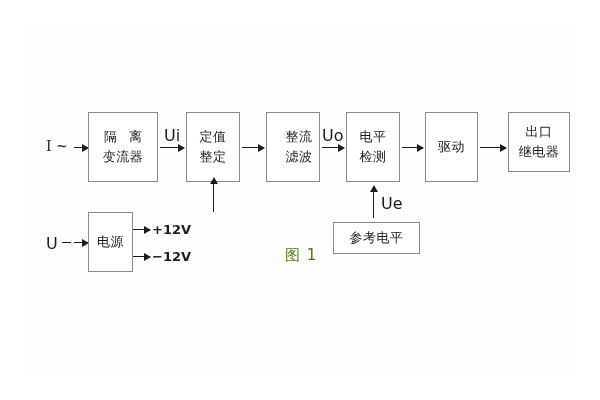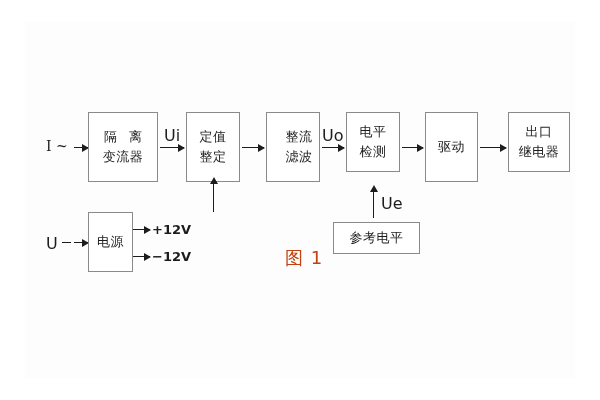--- a/index.html
+++ b/index.html
@@ -93,22 +93,22 @@
     border-left: 4px solid transparent;
     border-right: 4px solid transparent;
   }
   .dash {
     position: absolute;
     height: 1px;
     background: #1c1c1c;
   }
   .caption {
     position: absolute;
-    font-size: 18px;
-    color: #c2410c;
+    font-size: 15px;
+    color: #4d7c0f;
     letter-spacing: 1px;
   }
 </style>
 </head>
 <body>
 
 <div id="canvas">
   <div class="panel"></div>
 
   <div class="lbl serif-i" style="left:46px; top:138px;">I ~</div>
@@ -134,21 +134,21 @@
 
   <div class="box" style="left:266px; top:112px; width:54px; height:70px;padding-left:12px;">
     <span class="ln">整流</span>
     <span class="ln">滤波</span>
   </div>
 
   <div class="lbl" style="left:322px; top:126px;">Uo</div>
 
   <div class="arrow-r" style="left:322px; top:147px; width:22px;"></div>
 
-  <div class="box" style="left:346px; top:112px; width:54px; height:60px;">
+  <div class="box" style="left:346px; top:112px; width:54px; height:70px;">
     <span class="ln">电平</span>
     <span class="ln">检测</span>
   </div>
 
   <div class="arrow-r" style="left:402px; top:147px; width:21px;"></div>
 
   <div class="box" style="left:425px; top:112px; width:53px; height:70px;">
     <span class="ln">驱动</span>
   </div>
 

